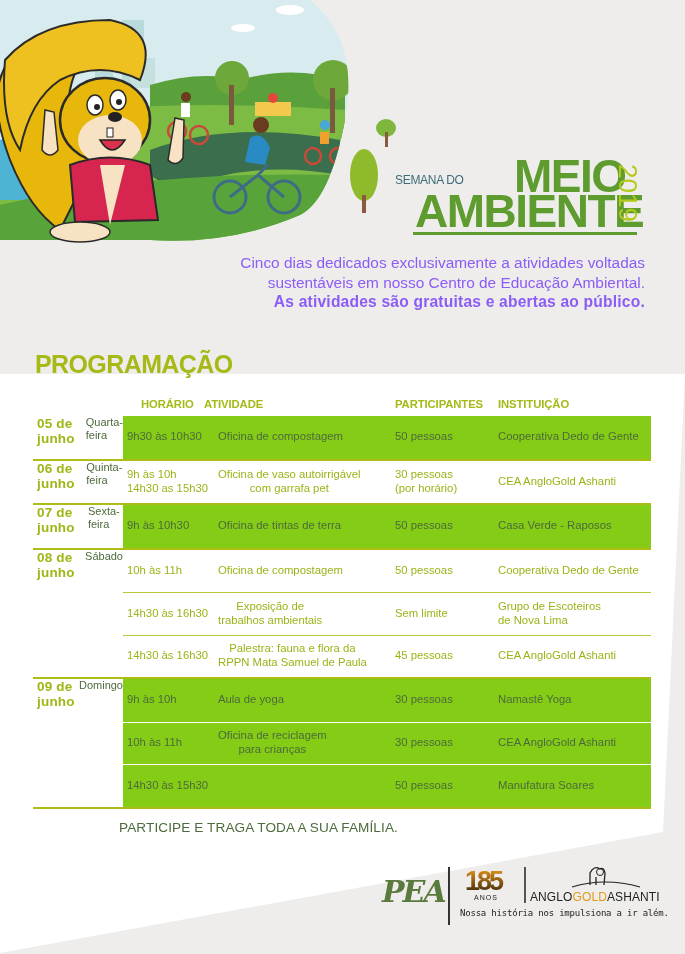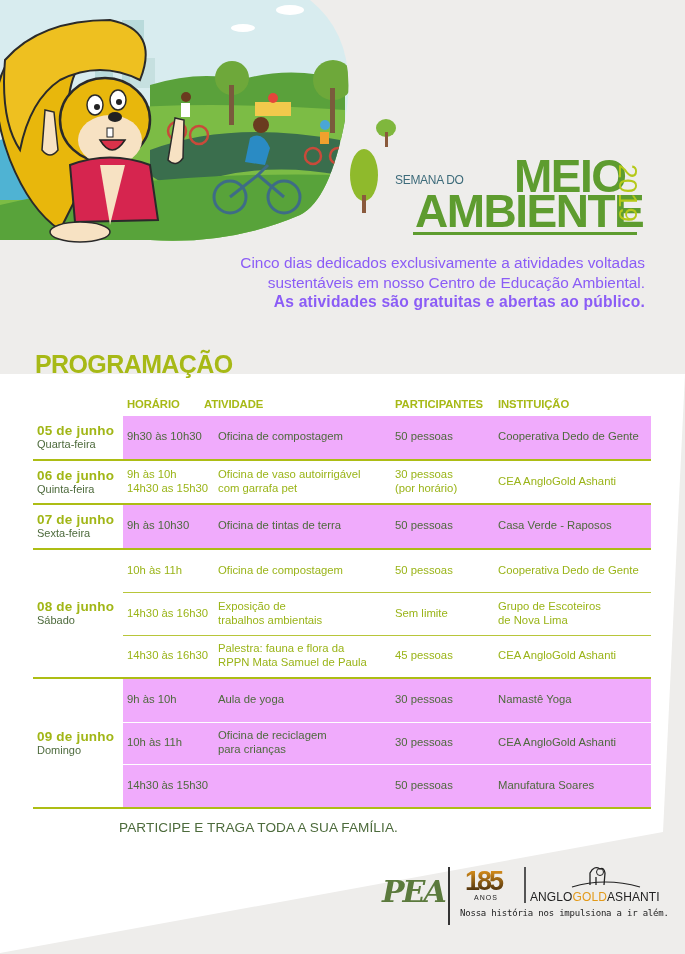--- a/index.html
+++ b/index.html
@@ -22,32 +22,32 @@
 
   .white-panel { position:absolute; left:0; top:0; width:685px; height:954px;
     background:#ffffff;
     clip-path: polygon(0 374px, 685px 374px, 663px 832px, 0 953px); }
 
   .prog-title { position:absolute; left:35px; top:350px; font-size:25px; font-weight:bold; color:#a7b916; letter-spacing:-0.6px; }
 
   .schedule { position:absolute; left:33px; top:396px; width:618px; }
   .hdr { position:relative; height:20px; font-size:11.3px; font-weight:bold; color:#a7b916; letter-spacing:-0.1px; }
   .hdr span { position:absolute; top:2px; }
-  .c-time { left:94px; } .c-act { left:171px; } .c-part { left:362px; } .c-inst { left:465px; }
+  .c-time { left:108px; } .c-act { left:171px; } .c-part { left:362px; } .c-inst { left:465px; }
 
   .day { position:relative; display:flex; border-bottom:2px solid #adbd14; }
-  .day-label { width:90px; flex:none; display:flex; flex-direction:column; justify-content:center; padding-left:4px; }
+  .day-label { width:90px; flex:none; display:flex; flex-direction:row; justify-content:center; padding-left:4px; }
   .day-date { font-size:13.5px; font-weight:bold; color:#a1b616; letter-spacing:0.2px; line-height:15px; }
   .day-week { font-size:11px; color:#4d6a3c; line-height:13px; }
   .rows { flex:1; }
   .row { position:relative; height:42.5px; font-size:11.3px; line-height:13.8px; }
-  .row.green { background:#f0abfc; color:#4d6a3c; }
+  .row.green { background:#84cc16; color:#4d6a3c; }
   .row.white { background:#ffffff; color:#9ab418; }
   .row .cell { position:absolute; top:50%; transform:translateY(-50%); white-space:pre-line; }
-  .row .r-time { left:4px; } .row .r-act { left:95px; } .row .r-part { left:272px; } .row .r-inst { left:375px; }
+  .row .r-time { left:4px; } .row .r-act { left:95px;text-align:center; } .row .r-part { left:272px; } .row .r-inst { left:375px; }
   .row + .row.white { border-top:1px solid #b8c63a; }
   .row + .row.green { border-top:1.5px solid #ffffff; }
 
   .cta { position:absolute; left:119px; top:820px; font-size:13.6px; font-weight:normal; color:#4d6b3c; letter-spacing:0.1px; }
 
   .logos { position:absolute; left:380px; top:862px; width:300px; height:60px; }
   .pea { position:absolute; left:2px; top:12px; font-family:"DejaVu Serif", serif; font-size:30px; font-weight:bold; font-style:italic; color:#5b7a3d; letter-spacing:-2px; }
   .vline1 { position:absolute; left:68px; top:5px; width:1.5px; height:58px; background:#333; }
   .vline2 { position:absolute; left:144px; top:5px; width:1.5px; height:36px; background:#555; }
   .anos185 { position:absolute; left:79px; top:4px; width:48px; height:36px; }

